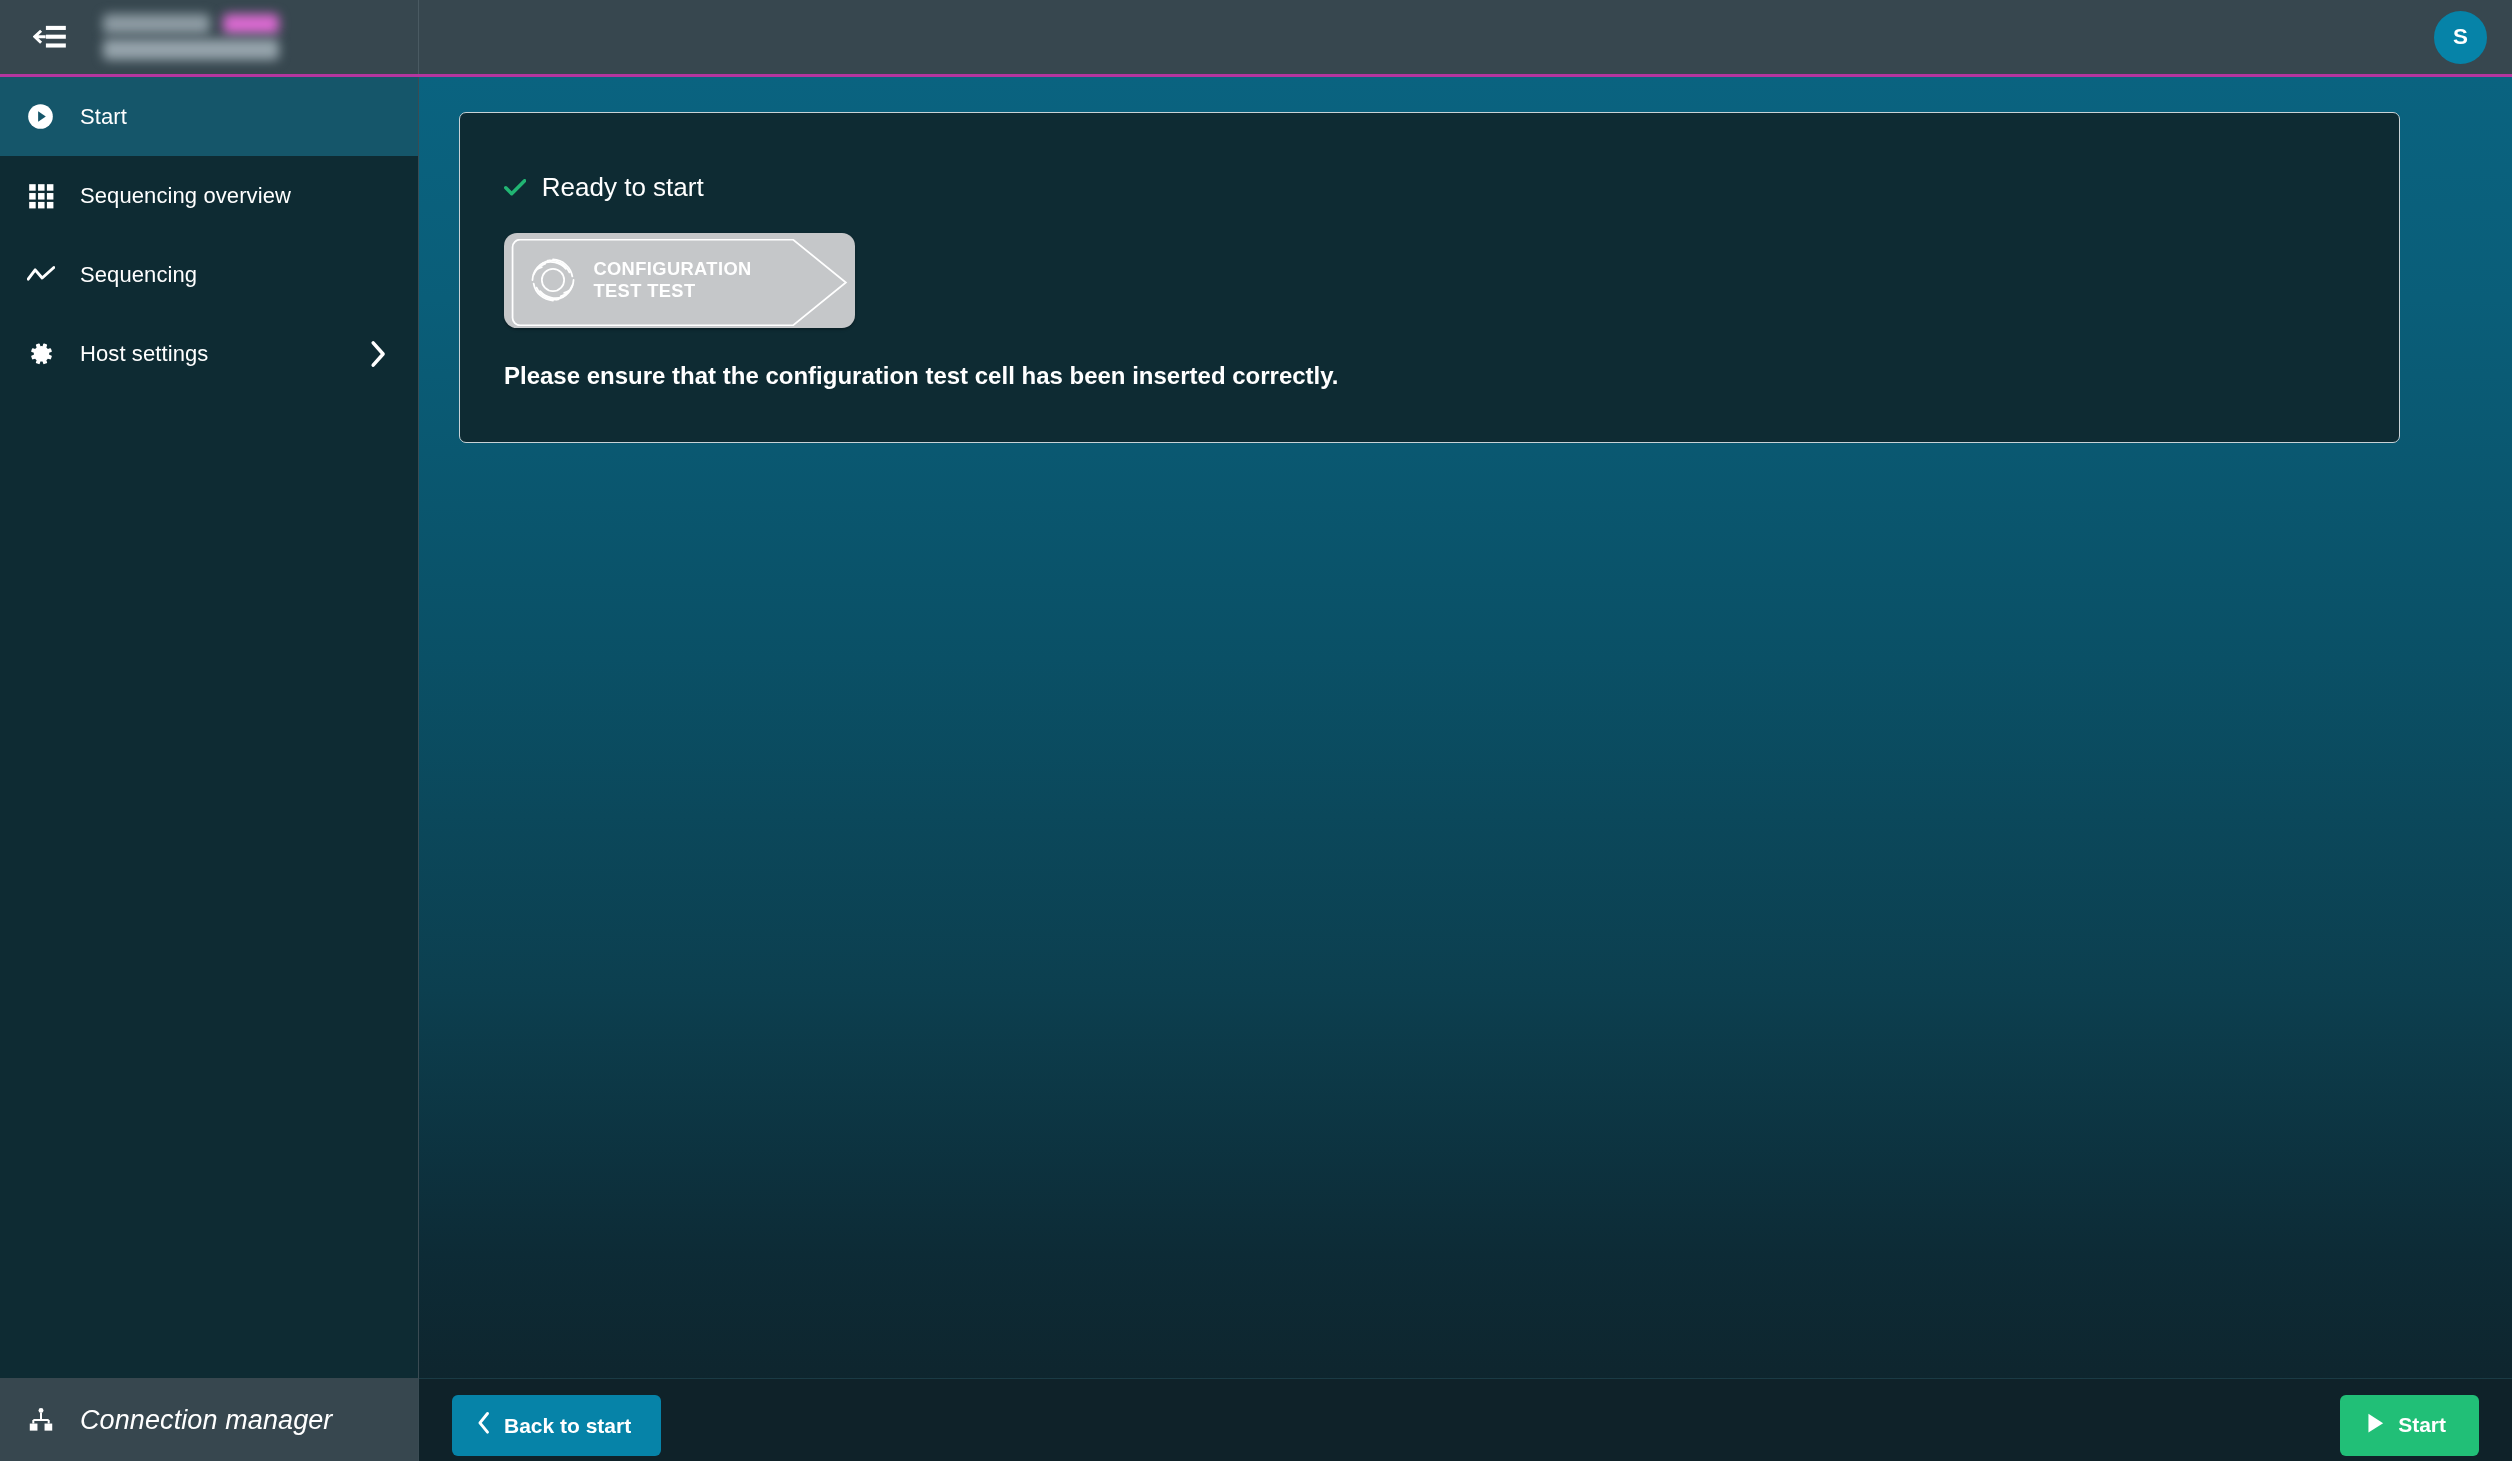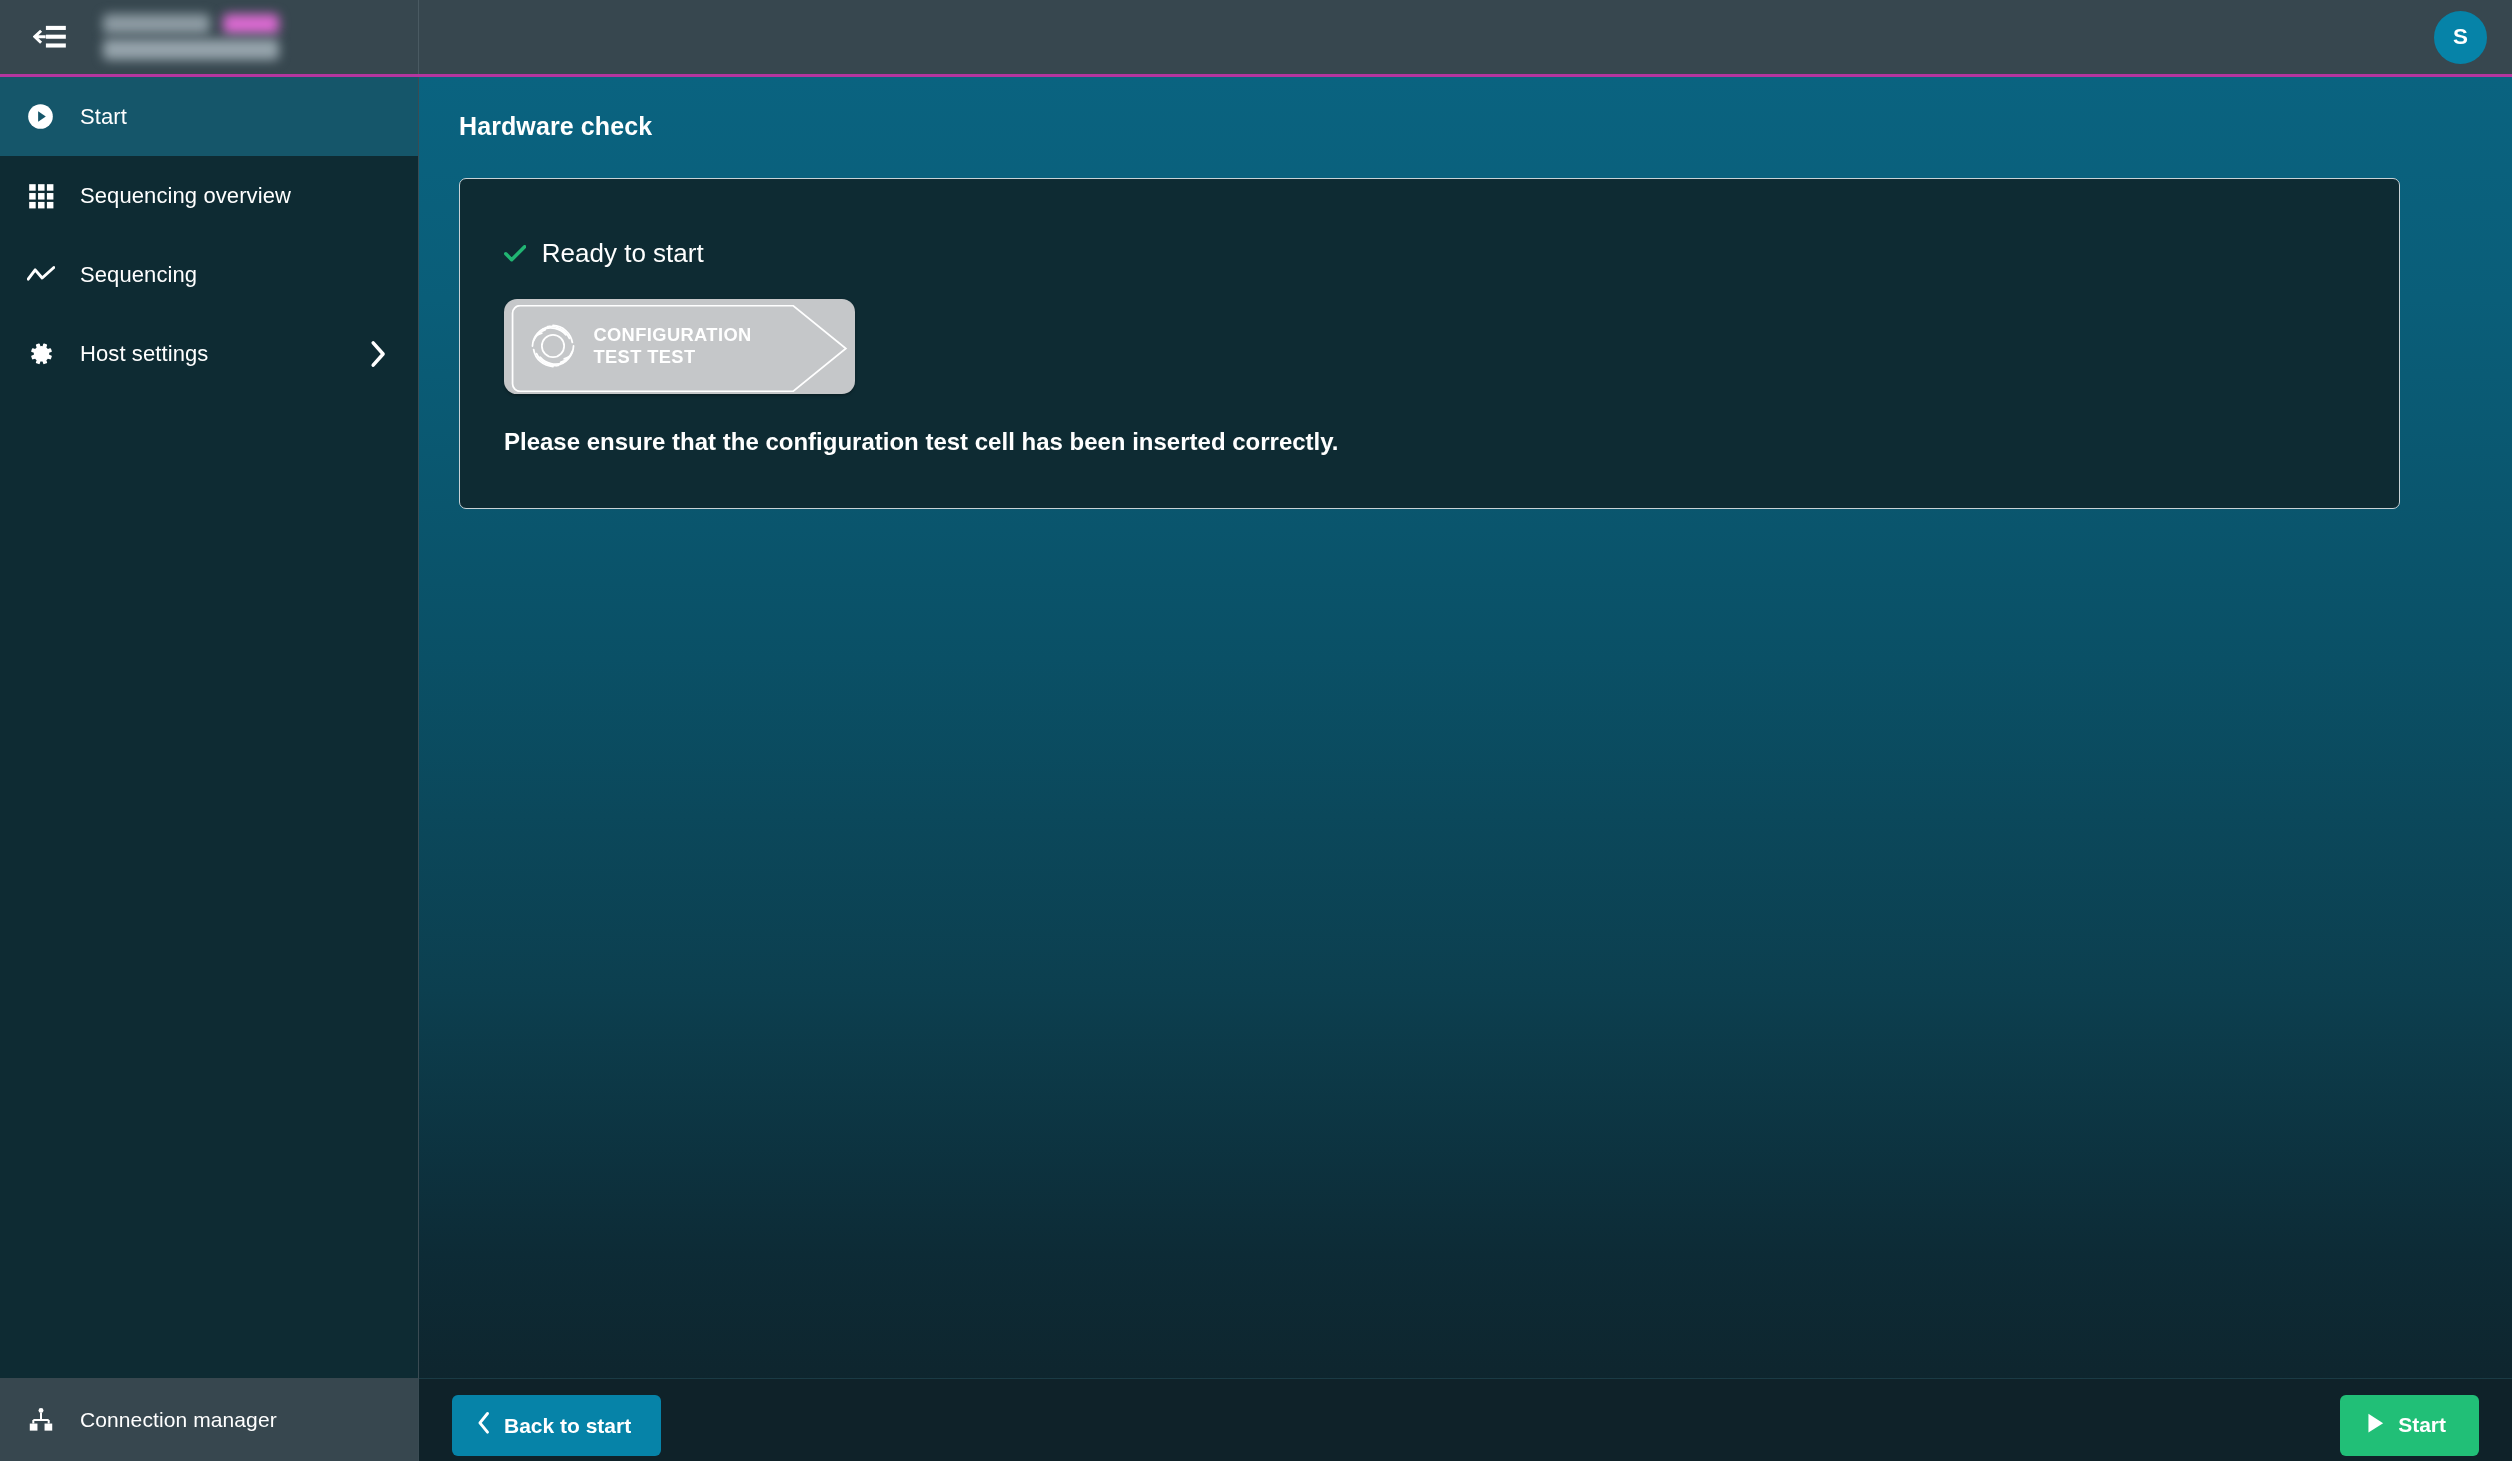--- a/index.html
+++ b/index.html
@@ -167,21 +167,21 @@
 
   .sidebar-footer {
     height: 84px;
     flex: 0 0 84px;
     background: #37474f;
     display: flex;
     align-items: center;
     padding-left: 20px;
     cursor: pointer;
   }
-  .sidebar-footer .nav-label { font-size: 21px; }
+  .sidebar-footer .nav-label { font-size: 27px; font-style: italic; }
 
   
   .main {
     flex: 1;
     position: relative;
     display: flex;
     flex-direction: column;
     min-width: 0;
     background: linear-gradient(180deg,
         #0a6380 0%,
@@ -391,21 +391,20 @@
             <rect x="3" y="28" width="13" height="12" fill="#ffffff"></rect>
             <rect x="28" y="28" width="13" height="12" fill="#ffffff"></rect>
           </svg>
         </span>
         <span class="nav-label">Connection manager</span>
       </div>
     </div>
 
     <div class="main">
       <div class="main-scroll">
-        <div class="page-title">Hardware check</div>
 
         <div class="card">
 
           <div class="status-row">
             <span class="status-check">
               <svg width="22.4" height="17.7" viewBox="0 0 38 30">
                 <path d="M3 15 L13 25 L35 3" stroke="#21b573" stroke-width="6" fill="none" stroke-linecap="round" stroke-linejoin="round"></path>
               </svg>
             </span>
             <span class="status-text">Ready to start</span>

